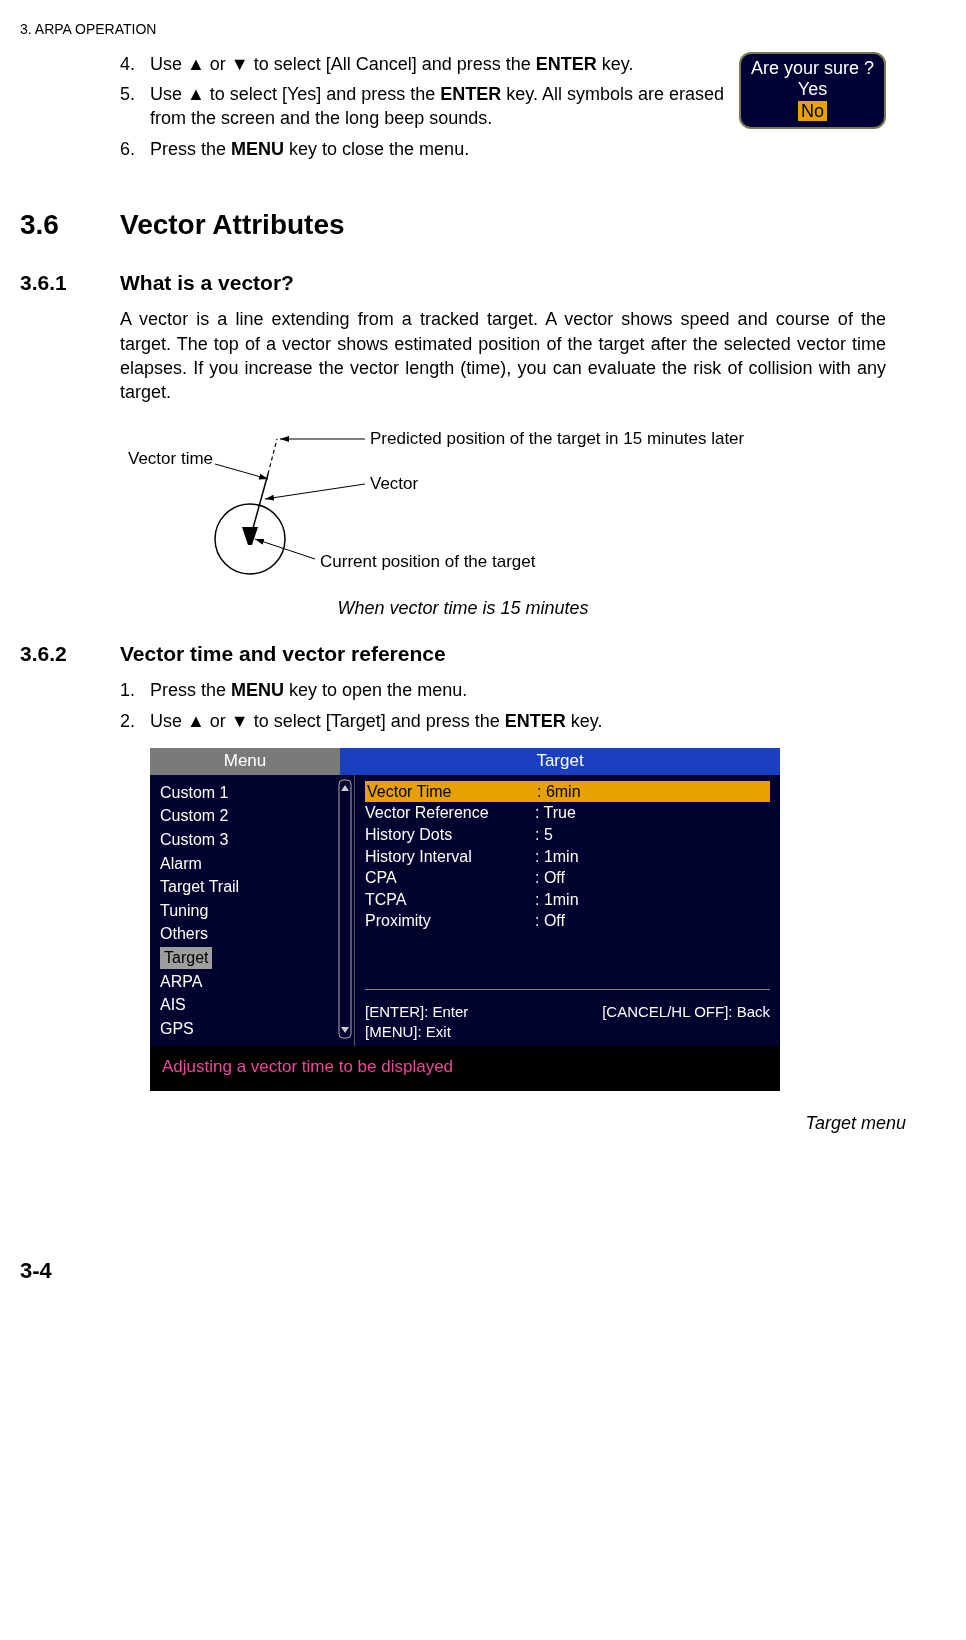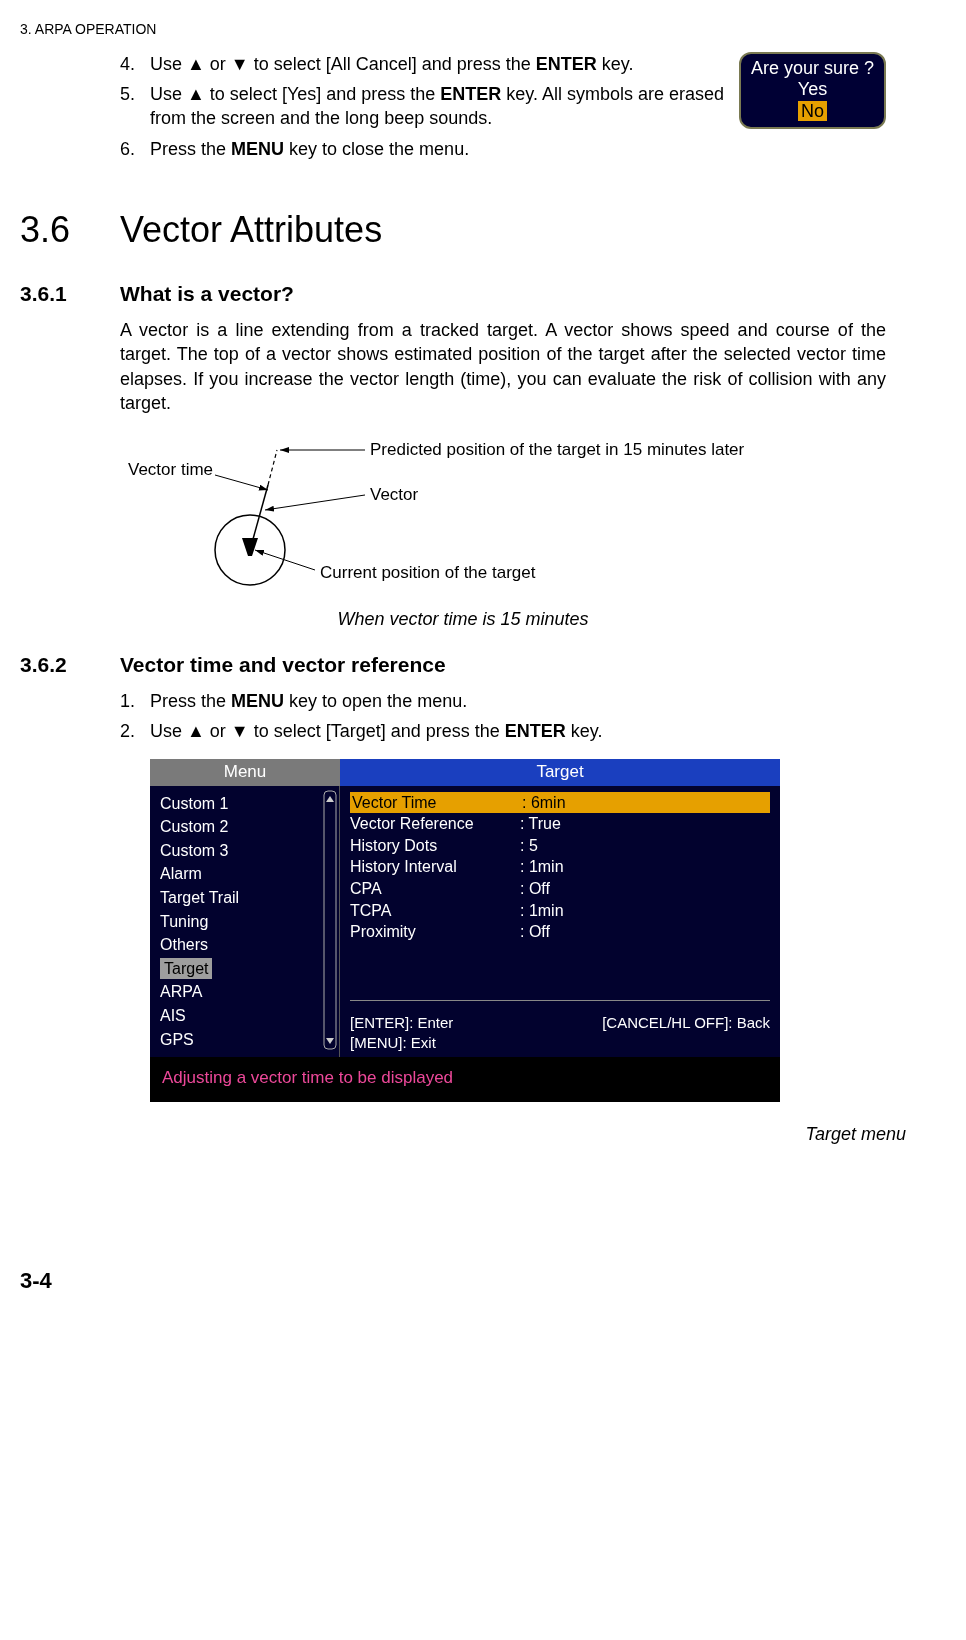--- a/index.html
+++ b/index.html
@@ -11,21 +11,21 @@
     color: #000;
     font-size: 18px;
     line-height: 1.35;
   }
   .header-line { font-size: 14px; margin-bottom: 13px; }
   .content { margin-left: 100px; margin-right: 20px; }
   .step { display: flex; margin-bottom: 6px; }
   .step-num { width: 30px; flex-shrink: 0; }
   .step-text { flex: 1; }
   .bold { font-weight: bold; }
-  h2.section { font-size: 36px; font-weight: normal; margin: 45px 0 25px 0; display:flex;align-items:center; }
+  h2.section { font-size: 28px; font-weight: bold; margin: 45px 0 25px 0; display:flex;align-items:center; }
   h2.section .num { width: 100px; display:inline-block; }
   h3.subsection { font-size: 21px; font-weight: bold; margin: 20px 0 10px 0; display:flex; }
   h3.subsection .num { width: 100px; display:inline-block; }
   .para { margin-left: 100px; margin-right: 20px; text-align: justify; }
 
   
   .dialog {
     float: right;
     background: #000034;
     color: #fff;
@@ -43,21 +43,21 @@
   .vec-wrap { margin: 15px 0 10px 100px; }
   .vec-svg { width: 700px; height: 160px; }
   .vec-caption { text-align:center; font-style: italic; margin: 8px 0 20px 0; }
 
   
   .menu-outer { margin: 15px 0 10px 130px; width: 630px; background:#000; padding:0 0 4px 0;}
   .menu-row { display:flex; }
   .left-title { background:#7a7a7a; color:#fff; width:190px; text-align:center; padding:2px 0; font-size:17px;}
   .right-title { background:#1a3fbf; color:#fff; flex:1; text-align:center; padding:2px 0; font-size:17px;}
   .panels { display:flex; background:#02022e; color:#fff; }
-  .left-panel { width:190px; padding:6px 0 6px 10px; font-size:16px; border-right:1px solid #555; position:relative; min-height:270px;}
+  .left-panel { width:205px; padding:6px 0 6px 10px; font-size:16px; border-right:1px solid #555; position:relative; min-height:270px;}
   .left-panel .item { padding:1px 0; }
   .left-panel .sel { background:#9e9e9e; color:#000; display:inline-block; padding:0 4px;}
   .right-panel { flex:1; padding:6px 10px; font-size:16px; position:relative; min-height:270px;}
   .kv { display:flex; }
   .kv .k { width:170px; }
   .kv.sel { background:#e6a000; color:#000; padding:0 2px;}
   .hints { position:absolute; bottom:4px; left:10px; right:10px; border-top:1px solid #888; padding-top:12px; font-size:15px;}
   .menu-tip { background:#000; color:#ec4899; padding:8px 12px; font-size:17px; border-top:2px solid #000;}
   .menu-caption { text-align:right; font-style:italic; margin:20px 0;}
 

